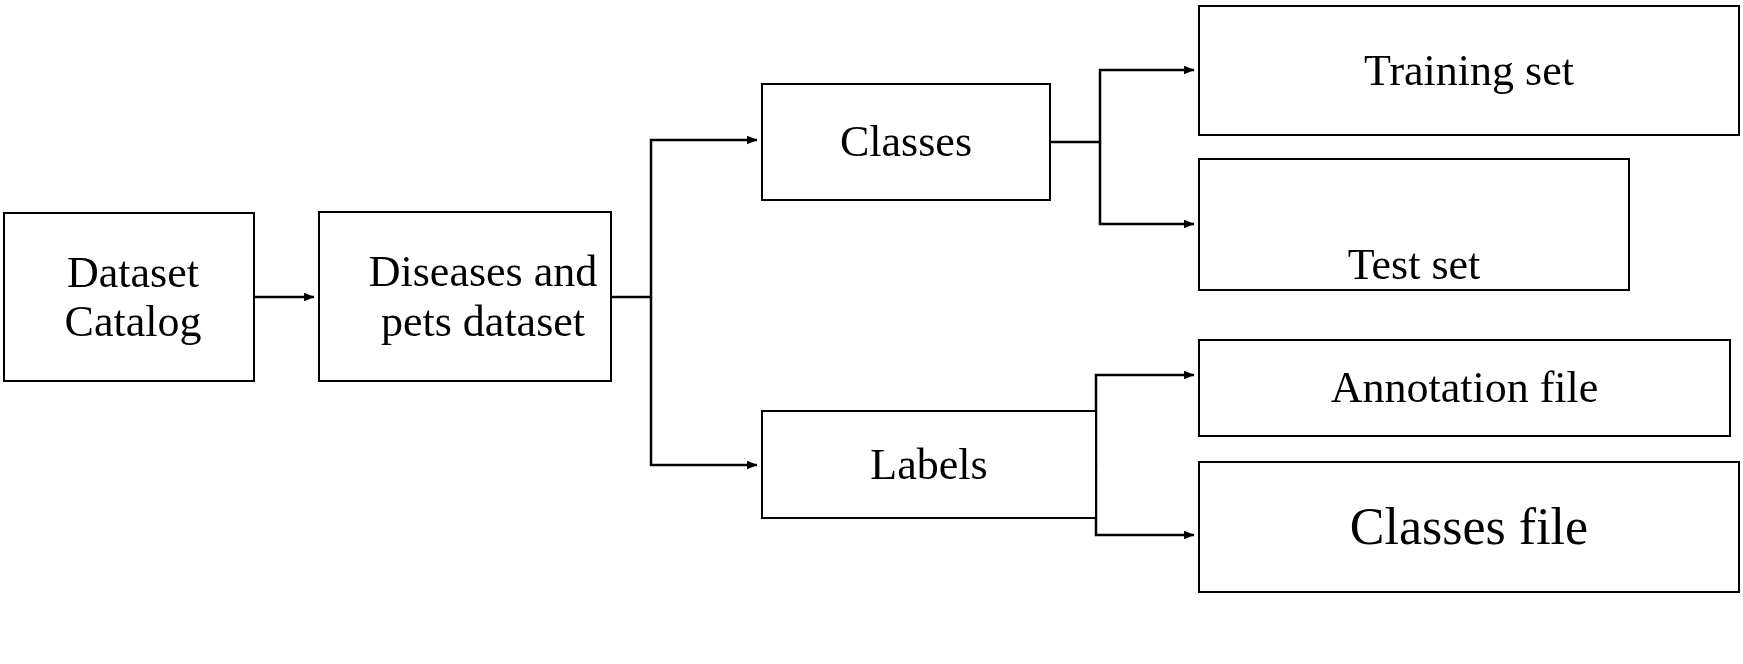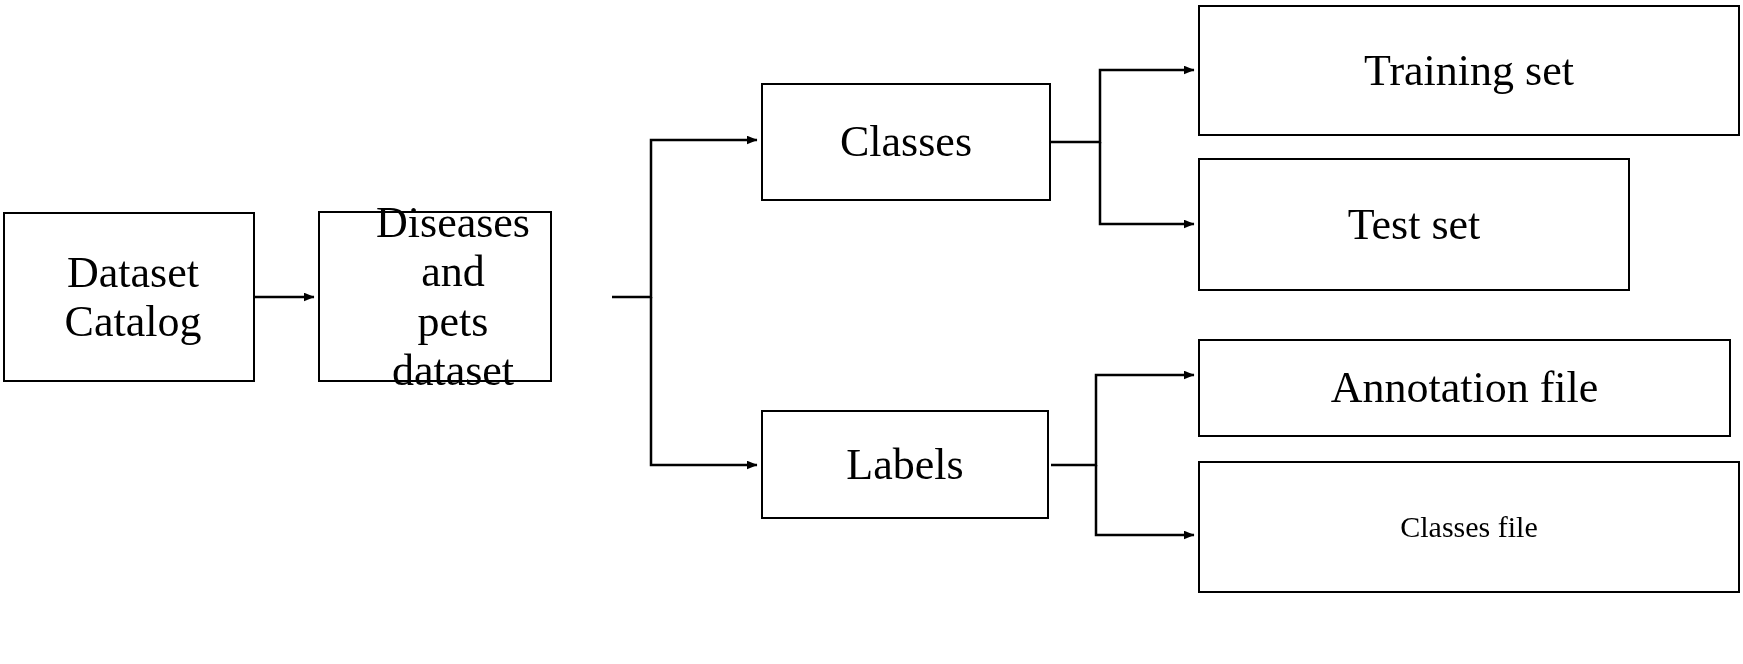--- a/index.html
+++ b/index.html
@@ -39,27 +39,27 @@
     z-index: 2;
   }
   .node .node-label {
     display: block;
     line-height: 1.12;
     white-space: pre-line;
     padding: 0 6px;
   }
   
   #node-dataset-catalog { left: 3px;    top: 212px; width: 252px; height: 170px; font-size: 44px; padding-left: 8px; }
-  #node-diseases-pets   { left: 318px;  top: 211px; width: 234px; height: 171px; font-size: 44px; padding-left: 36px; }
+  #node-diseases-pets   { left: 318px;  top: 211px; width: 294px; height: 171px; font-size: 44px; padding-left: 36px; }
   #node-images          { left: 761px;  top: 83px;  width: 290px; height: 118px; font-size: 44px; }
-  #node-labels          { left: 761px;  top: 410px; width: 288px; height: 109px; font-size: 44px; }
+  #node-labels          { left: 761px;  top: 410px; width: 336px; height: 109px; font-size: 44px; }
   #node-training-set    { left: 1198px; top: 5px;   width: 542px; height: 131px; font-size: 44px; }
-  #node-test-set        { left: 1198px; top: 158px; width: 432px; height: 133px; font-size: 44px; }
+  #node-test-set        { left: 1198px; top: 158px; width: 432px; height: 133px; font-size: 44px; align-items: flex-end; }
   #node-annotation-file { left: 1198px; top: 339px; width: 533px; height: 98px;  font-size: 44px; }
-  #node-classes-file    { left: 1198px; top: 461px; width: 542px; height: 132px; font-size: 30px; }
+  #node-classes-file    { left: 1198px; top: 461px; width: 542px; height: 132px; font-size: 52px; }
 </style>
 </head>
 <body>
 
 <div id="canvas">
 
   <svg id="edges" viewBox="0 0 1743 664" width="1743" height="664" xmlns="http://www.w3.org/2000/svg">
     <defs>
       <marker id="arrowhead" markerWidth="11" markerHeight="9" refX="10.5" refY="4.5" orient="auto" markerUnits="userSpaceOnUse">
         <path d="M0,0 L11,4.5 L0,9 z" fill="#000000"></path>

